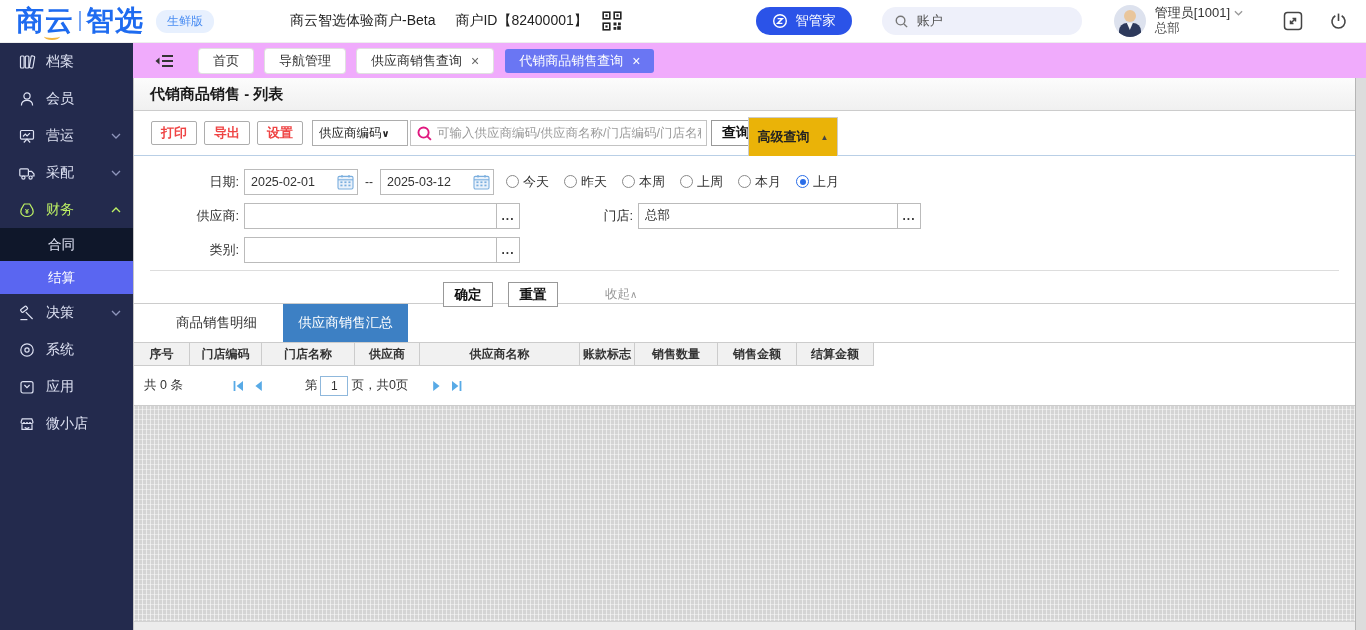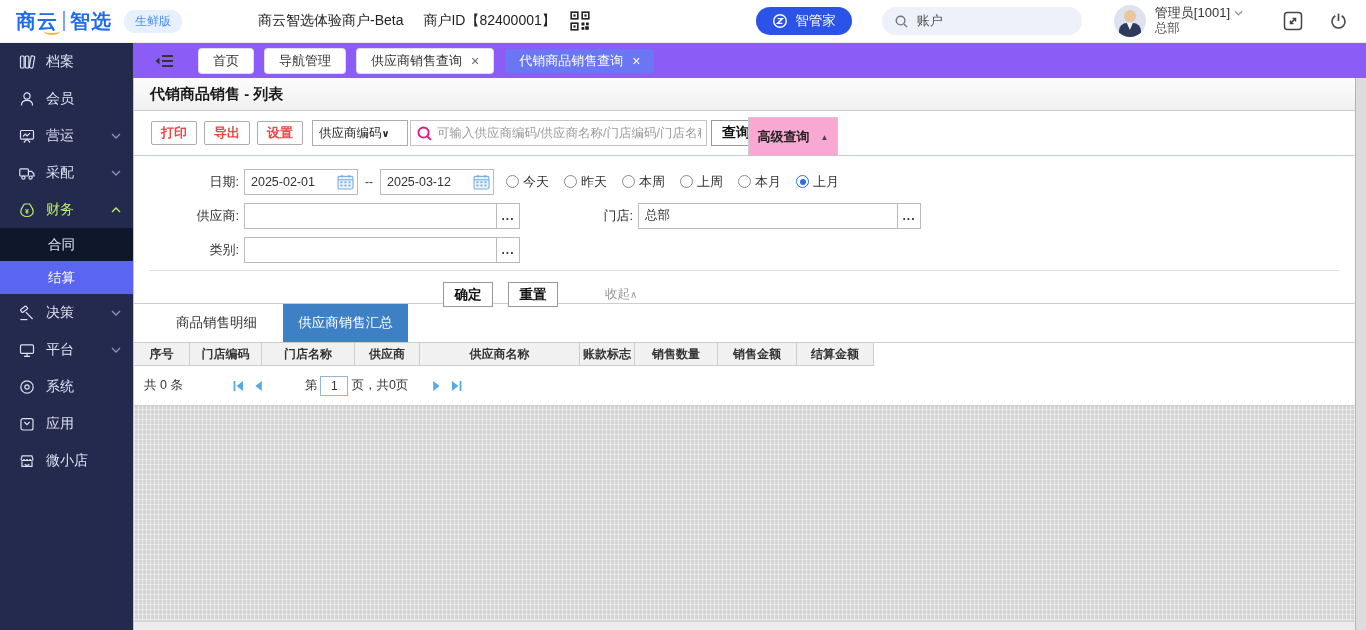--- a/index.html
+++ b/index.html
@@ -2,21 +2,21 @@
 <html><head>
 <meta charset="utf-8">
 <style>
   * { margin:0; padding:0; box-sizing:border-box; }
   html,body { width:1366px; height:630px; overflow:hidden; }
   body { font-family:"Liberation Sans","DejaVu Sans",sans-serif; font-size:13px; color:#333; background:#fff; }
   .app { position:relative; width:1366px; height:630px; overflow:hidden; }
 
   
   .top-header { position:absolute; left:0; top:0; width:1366px; height:43px; background:#fff; display:flex; align-items:center; padding:0 18px 0 16px; border-bottom:1px solid #eee; z-index:5; }
-  .logo { display:flex; align-items:center; font-weight:700; font-size:20px; color:#1e6bf0; letter-spacing:1px; position:relative; }
+  .logo { display:flex; align-items:center; font-weight:700; font-size:28px; color:#1e6bf0; letter-spacing:1px; position:relative; }
   .logo .divider { width:2px; height:20px; background:#7aa7f5; margin:0 5px; }
   .logo .swoosh { position:absolute; left:28px; bottom:0px; width:16px; height:7px; border-bottom:2px solid #f5b53a; border-radius:50%; }
   .edition-badge { margin-left:12px; background:#e7f0fe; color:#4a8df2; font-size:12px; padding:3px 11px; border-radius:11px; }
   .merchant-name { margin-left:76px; font-size:14px; color:#222; }
   .merchant-id { margin-left:20px; font-size:14px; color:#222; }
   .qr { margin-left:14px; display:flex; }
   .hdr-right { margin-left:auto; display:flex; align-items:center; }
   .assistant-btn { display:flex; align-items:center; gap:7px; background:#2b53e8; color:#fff; height:28px; padding:0 16px; border-radius:15px; font-size:13.5px; cursor:pointer; }
   .acct-search { margin-left:30px; width:200px; height:28px; background:#eef0fa; border-radius:15px; display:flex; align-items:center; padding:0 12px; gap:8px; color:#555; font-size:13px; }
   .avatar { margin-left:32px; width:32px; height:32px; border-radius:50%; background:#dde2ee; position:relative; overflow:hidden; flex:none; }
@@ -33,41 +33,41 @@
   .sidebar { position:absolute; left:0; top:43px; width:133px; height:587px; background:#232a4d; z-index:4; }
   .side-item { height:37px; display:flex; align-items:center; padding:0 12px 0 18px; color:#dde1f2; font-size:14px; cursor:pointer; }
   .side-item .sicon { width:18px; height:18px; margin-right:10px; display:flex; align-items:center; justify-content:center; flex:none; }
   .side-item .chev { margin-left:auto; display:flex; color:#8e95bb; }
   .side-item.finance { color:#bef264; }
   .sub-item { height:33px; display:flex; align-items:center; padding-left:48px; background:#0f172a; color:#e0e3f5; font-size:13.5px; cursor:pointer; }
   .sub-item.active { background:#5a66f1; color:#fff; }
 
   
   .main { position:absolute; left:133px; top:43px; width:1233px; height:587px; background:#dcdcdc; }
-  .tabstrip { height:35px; background:#8b5cf6; display:flex; align-items:center; padding-left:20px; }
+  .tabstrip { height:35px; background:#f0abfc; display:flex; align-items:center; padding-left:20px; }
   .collapse-btn { display:flex; margin-right:24px; cursor:pointer; }
   .ws-tab { height:24px; background:#fff; border-radius:3px; display:flex; align-items:center; padding:0 14px; font-size:13px; color:#333; margin-right:12px; cursor:pointer; box-shadow:0 0 0 1px #e0e0e0; }
   .ws-tab .close { margin-left:9px; font-size:14px; color:#666; line-height:1; }
   .ws-tab.active { background:#6a76f3; color:#fff; box-shadow:none; }
   .ws-tab.active .close { color:#fff; }
 
   .panel { position:absolute; left:0; top:35px; width:1223px; height:552px; background:#fff; border-left:1px solid #c6c6c6; border-right:1px solid #b5b5b5; display:flex; flex-direction:column; }
 
   .titlebar { height:33px; background:linear-gradient(#fcfcfc,#f0f0f0); border-bottom:1px solid #ccc; display:flex; align-items:center; padding-left:16px; flex:none; }
   .page-title { font-size:15px; font-weight:700; color:#1a1a1a; }
 
   .toolbar { height:45px; border-bottom:1px solid #b9cfe6; display:flex; align-items:center; padding-left:17px; position:relative; flex:none; }
   .tb-btn { height:24px; min-width:46px; background:#fff; border:1px solid #adadad; border-radius:2px; font-size:13px; font-weight:600; color:#ef4444; display:flex; align-items:center; justify-content:center; padding:0 8px; margin-right:7px; cursor:pointer; }
   .tb-select { height:26px; width:96px; background:#fff; border:1px solid #adadad; display:flex; align-items:center; justify-content:flex-start; padding:0 6px; font-size:12.5px; color:#222; margin-left:2px; cursor:pointer; }
   .tb-select .caret { font-size:10px; font-weight:700; }
   .tb-search { height:26px; width:297px; background:#fff; border:1px solid #c3c3c3; display:flex; align-items:center; padding:0 5px; gap:4px; margin-left:2px; }
   .tb-search input { border:none; outline:none; flex:1; font-size:12.5px; color:#333; font-family:inherit; min-width:0; }
   .tb-search input::placeholder { color:#9a9a9a; }
   .query-btn { height:26px; width:50px; background:#fff; border:1px solid #999; font-size:14px; font-weight:700; color:#111; display:flex; align-items:center; justify-content:center; margin-left:4px; cursor:pointer; }
-  .adv-tab { position:absolute; left:614px; top:6px; bottom:-1px; width:90px; background:#f9a8d4; border:1px solid #ccc; border-bottom:none; display:flex; align-items:center; justify-content:center; gap:11px; font-size:13px; font-weight:700; color:#222; z-index:2; cursor:pointer; }
+  .adv-tab { position:absolute; left:614px; top:6px; bottom:-1px; width:90px; background:#eab308; border:1px solid #ccc; border-bottom:none; display:flex; align-items:center; justify-content:center; gap:11px; font-size:13px; font-weight:700; color:#222; z-index:2; cursor:pointer; }
   .adv-tab .up { font-size:8px; color:#444; }
 
   .advanced { height:148px; border-bottom:1px solid #ccc; flex:none; padding-top:12px; }
   .f-row { display:flex; align-items:center; height:27px; margin-bottom:7px; }
   .f-label { width:110px; text-align:right; padding-right:5px; font-size:13px; color:#333; flex:none; }
   .f-label.store { width:118px; }
   .date-input { position:relative; width:114px; height:26px; border:1px solid #bbb; background:#fff; }
   .date-input input { width:88px; height:100%; border:none; outline:none; font-size:12.5px; color:#333; padding-left:6px; font-family:inherit; }
   .date-input .cal { position:absolute; right:3px; top:4px; cursor:pointer; }
   .date-sep { margin:0 7px; color:#333; font-size:12px; }
@@ -255,34 +255,20 @@
     </div>
     <div class="side-item">
       <span class="sicon">
         <svg width="18" height="18" viewBox="0 0 18 18" fill="none" stroke="currentColor" stroke-width="1.2">
           <rect x="2.6" y="3.6" width="7" height="3.4" rx="0.8" transform="rotate(-38 6 5.3)"></rect>
             <path d="M7.8 8.2 L14.6 15"></path>
             <path d="M2.4 15.6 h7"></path>
         </svg>
       </span>
       <span>决策</span>
-      <span class="chev">
-          <svg width="10" height="6" viewBox="0 0 10 6" fill="none" stroke="currentColor" stroke-width="1.3">
-            <path d="M1 1 L5 5 L9 1"></path>
-          </svg>
-        </span>
-    </div>
-    <div class="side-item">
-      <span class="sicon">
-        <svg width="18" height="18" viewBox="0 0 18 18" fill="none" stroke="currentColor" stroke-width="1.2">
-          <rect x="2.5" y="3.8" width="13" height="8.6" rx="1.2"></rect>
-            <path d="M9 12.4 v2.6 M6 15.4 h6"></path>
-        </svg>
-      </span>
-      <span>平台</span>
       <span class="chev">
           <svg width="10" height="6" viewBox="0 0 10 6" fill="none" stroke="currentColor" stroke-width="1.3">
             <path d="M1 1 L5 5 L9 1"></path>
           </svg>
         </span>
     </div>
     <div class="side-item">
       <span class="sicon">
         <svg width="18" height="18" viewBox="0 0 18 18" fill="none" stroke="currentColor" stroke-width="1.2">
           <circle cx="9" cy="9" r="6.2"></circle>

